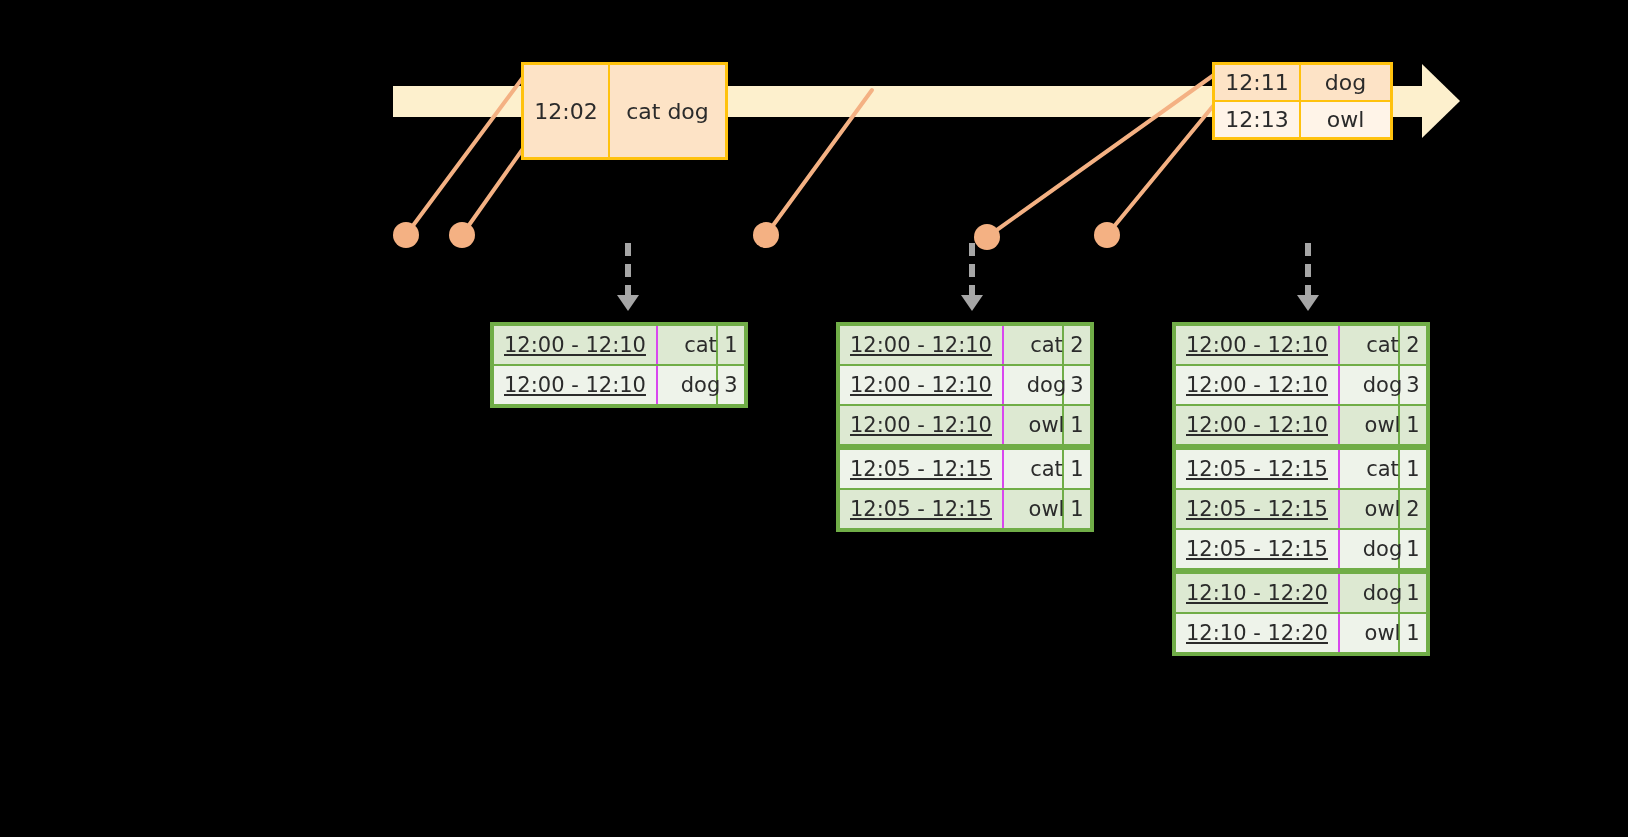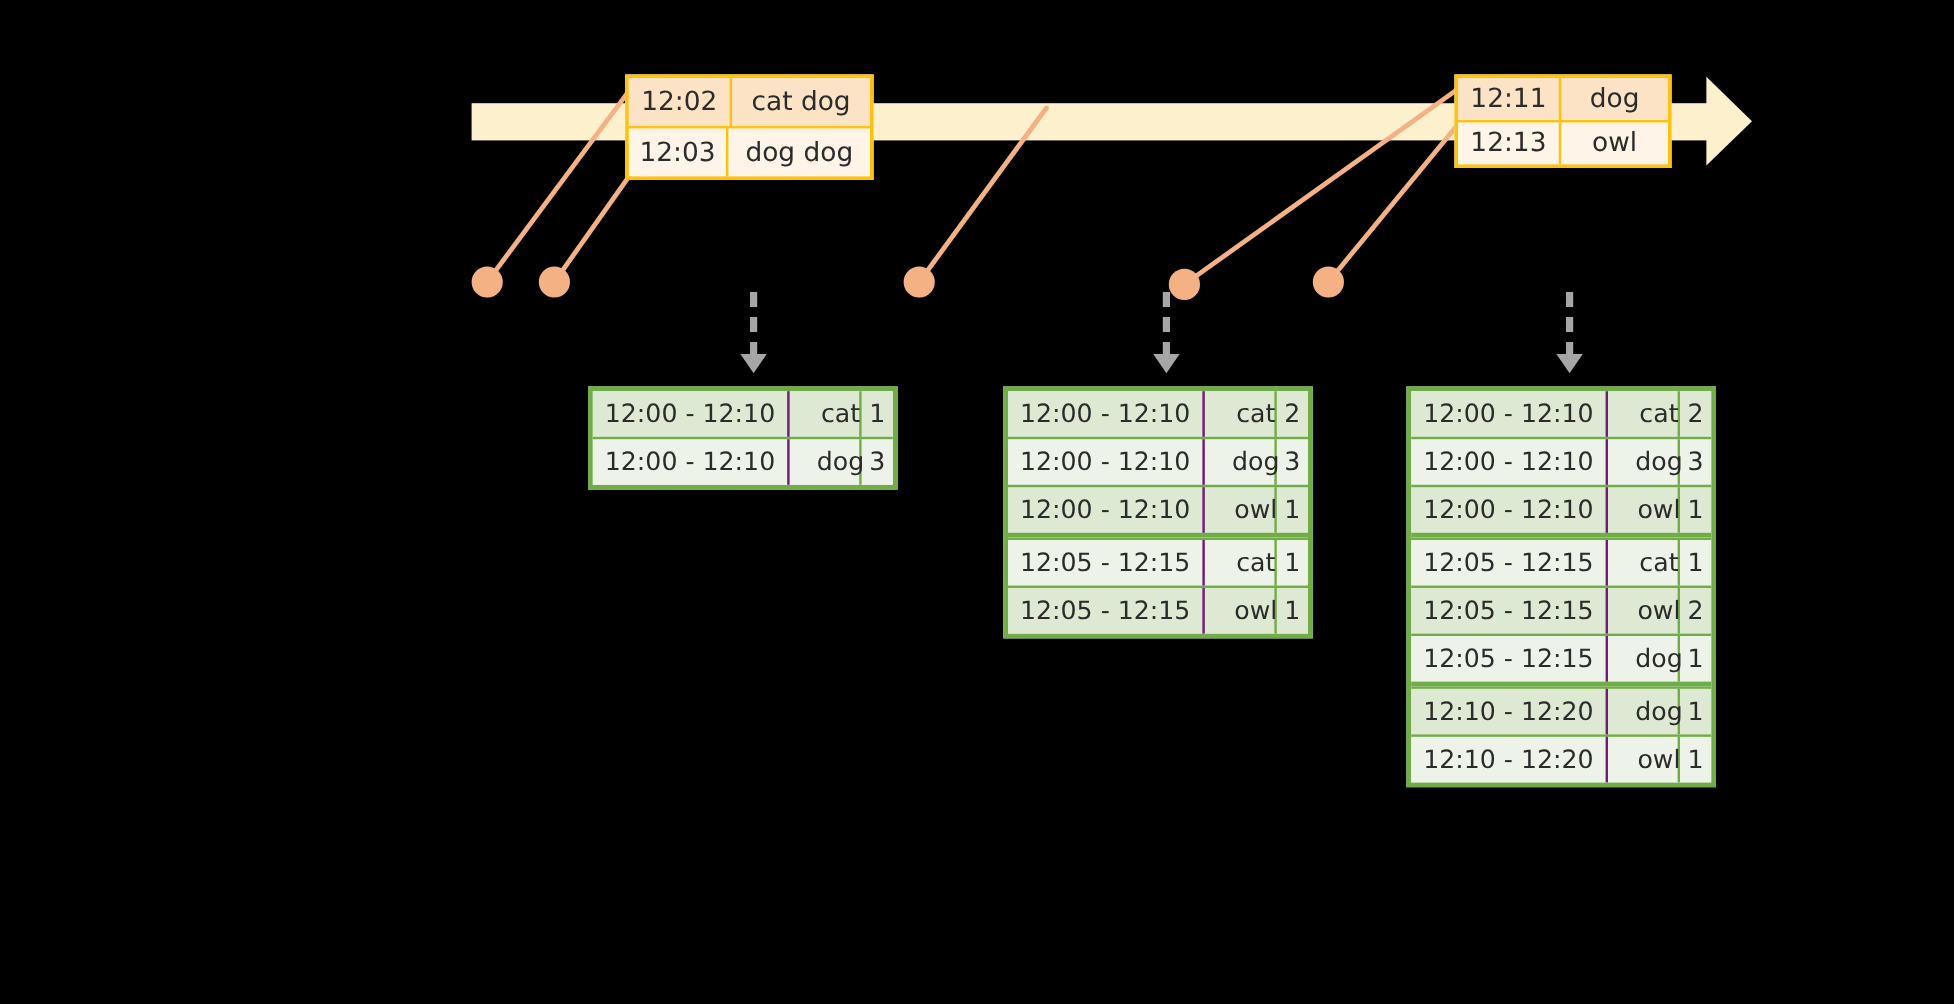--- a/index.html
+++ b/index.html
@@ -34,21 +34,21 @@
   .event-row.alt{background:#fde3c6;}
   .event-row + .event-row{border-top:2px solid #ffc20e;}
   .event-time,.event-words{
     display:flex;align-items:center;justify-content:center;
     font-size:22px;color:#2b2b2b;box-sizing:border-box;
     white-space:nowrap;
   }
   .event-time{width:86px;border-right:2px solid #ffc20e;}
   .event-words{flex:1;padding:0 14px;}
 
-  #evt-a{left:521px;top:62px;width:207px;height:88px;}
+  #evt-a{left:521px;top:62px;width:207px;height:98px;}
   #evt-b{left:867px;top:83px;width:200px;height:39px;}
   #evt-c{left:1212px;top:62px;width:181px;height:78px;}
 
   
   .connector{position:absolute;left:0;top:0;width:1628px;height:837px;pointer-events:none;}
 
   
   .down-arrow{position:absolute;width:14px;}
   .down-arrow .shaft{
     position:absolute;left:4px;top:0;width:6px;height:55px;
@@ -70,21 +70,21 @@
   }
   .rt-row{display:flex;background:#eef3ea;}
   .rt-row.shade{background:#dde9d2;}
   .rt-row + .rt-row{border-top:2px solid #70ad47;}
   .rt-row.group-end{border-bottom:4px solid #70ad47;}
   .rt-cell{
     display:flex;align-items:center;justify-content:center;
     font-size:21px;color:#2b2b2b;height:38px;box-sizing:border-box;
     white-space:nowrap;
   }
-  .rt-window{flex:1;padding:0 10px;border-right:2px solid #701a75;}
+  .rt-window{flex:1;padding:0 10px;border-right:2px solid #d946ef;text-decoration:underline;}
   .rt-key{width:60px;border-right:2px solid #70ad47;padding-left:27px;}
   .rt-count{width:44px;}
 
   #tbl-1{left:490px;top:322px;width:258px;}
   #tbl-2{left:836px;top:322px;width:258px;}
   #tbl-3{left:1172px;top:322px;width:258px;}
 </style>
 </head>
 <body>
 
@@ -108,24 +108,20 @@
         <circle cx="987" cy="237" r="13" fill="#f4b183"></circle>
         <circle cx="1107" cy="235" r="13" fill="#f4b183"></circle>
       </g>
   </svg>
 
   <div class="event-box" id="evt-a">
     <div class="event-row alt">
       <div class="event-time">12:02</div>
       <div class="event-words">cat dog</div>
     </div>
-    <div class="event-row">
-      <div class="event-time">12:03</div>
-      <div class="event-words">dog dog</div>
-    </div>
   </div>
 
 
   <div class="event-box" id="evt-c">
     <div class="event-row alt">
       <div class="event-time">12:11</div>
       <div class="event-words">dog</div>
     </div>
     <div class="event-row">
       <div class="event-time">12:13</div>

